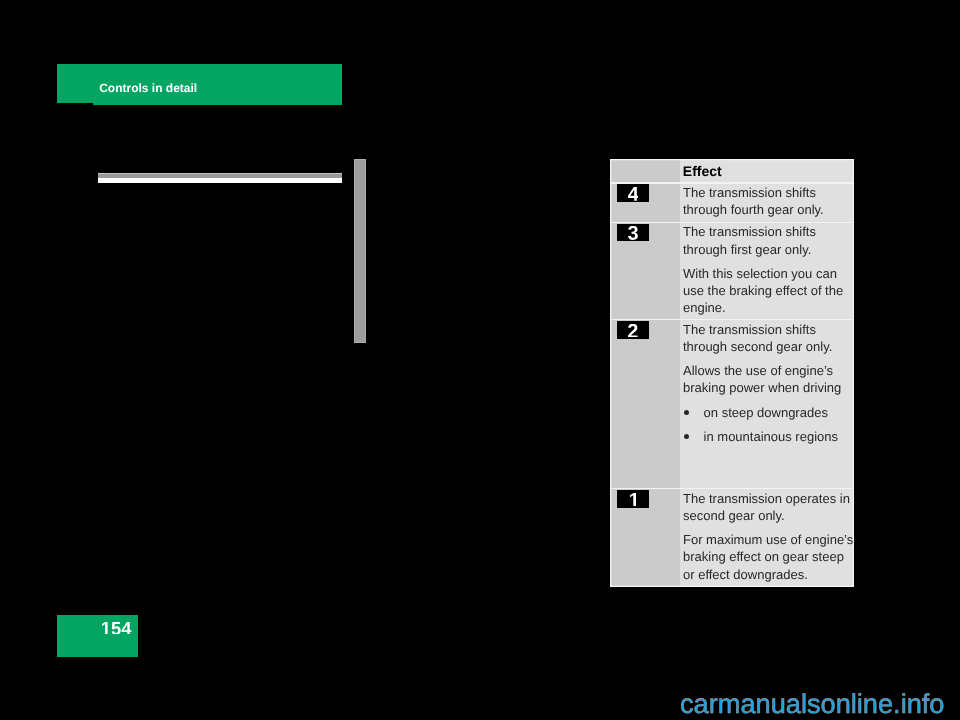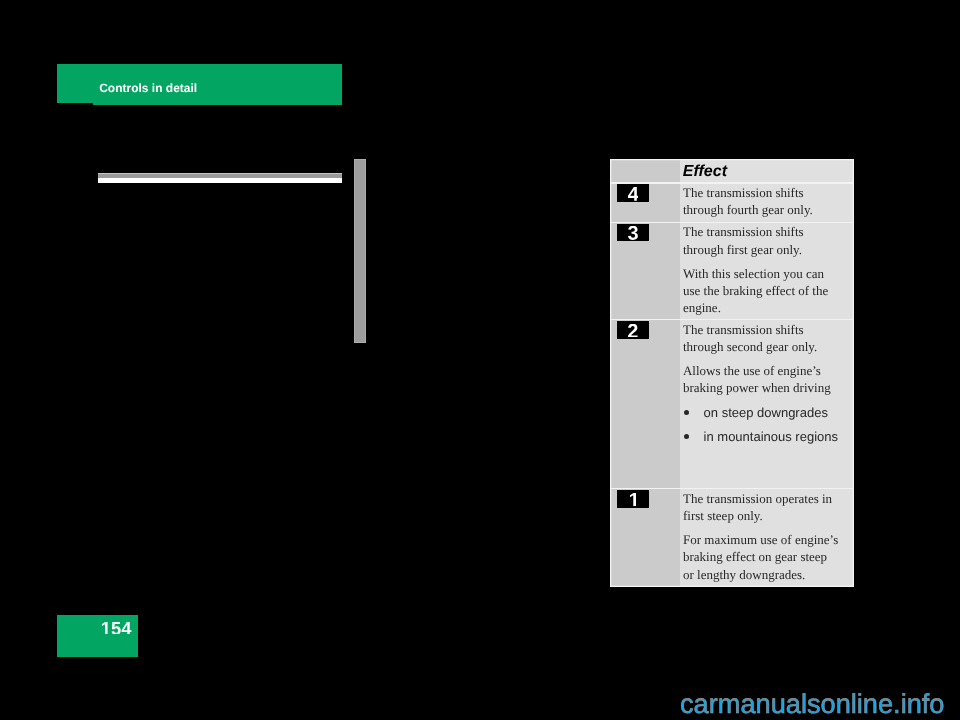--- a/index.html
+++ b/index.html
@@ -98,45 +98,44 @@
 
   .txt {
     font-size: 13px;
     line-height: 17.2px;
     white-space: nowrap;
     color: #272727;
     position: absolute;
     left: 73.2px;
     right: 1.8px;
   }
-  .para { margin: 0; font-family: Liberation Serif, serif; }
+  .para { margin: 0; }
   .para + .para { margin-top: 6.9px; }
 
   ul.bul { list-style: none; margin: 7.3px 0 0 0; padding: 0; }
   ul.bul li {
     position: relative;
     padding-left: 20.6px;
     margin-bottom: 6.6px;
   }
   ul.bul li:last-child { margin-bottom: 0; }
   ul.bul li .dot {
     position: absolute;
     left: 1.4px; top: 6.1px;
     width: 5.1px; height: 5.1px;
     background: #272727;
     border-radius: 50%;
   }
 
   .thead {
     position: absolute;
     left: 73px; top: 3.8px;
-    font-size: 16px;
+    font-size: 14px;
     font-weight: bold;
     color: #000000;
-    font-style: italic;
   }
 
   
   .pagebadge {
     position: absolute;
     left: 57px; top: 614.7px;
     width: 81px; height: 42px;
     background: #02a562;
   }
   .pagenum {
@@ -216,22 +215,22 @@
       </div>
       <div class="divider" style="top:329.3px"></div>
       <div class="gear" style="top:331.6px">
         <svg class="numeral" width="6.02" height="13.70" viewBox="0 0 6.02 13.70">
           <g fill="currentColor" transform="translate(-1.361,13.700) scale(0.009723,-0.009723)">
             <path transform="translate(0,0)" d="M478 0V1170L140 959V1180L493 1409H759V0Z"></path>
           </g>
         </svg>
       </div>
       <div class="txt" style="top:331.1px">
-        <p class="para"><span>The transmission operates in</span><br><span>first steep only.</span></p>
-        <p class="para"><span>For maximum use of engine’s</span><br><span>braking effect on gear steep</span><br><span>or lengthy downgrades.</span></p>
+        <p class="para"><span>The transmission operates in</span><br><span>second gear only.</span></p>
+        <p class="para"><span>For maximum use of engine’s</span><br><span>braking effect on gear steep</span><br><span>or effect downgrades.</span></p>
       </div>
     </div>
 
   <div class="pagebadge"></div>
   <div class="pagenum" id="pagenum"><svg class="numeral" width="29.44" height="12.70" viewBox="0 0 29.44 12.70">
         <g fill="currentColor" transform="translate(-1.262,12.700) scale(0.009013,-0.009013)">
           <path transform="translate(0,0)" d="M478 0V1170L140 959V1180L493 1409H759V0Z"></path>
           <path transform="translate(1139,0)" d="M1082 469Q1082 245 942.5 112.5Q803 -20 560 -20Q348 -20 220.5 75.5Q93 171 63 352L344 375Q366 285 422.0 244.0Q478 203 563 203Q668 203 730.5 270.0Q793 337 793 463Q793 574 734.0 640.5Q675 707 569 707Q452 707 378 616H104L153 1409H1000V1200H408L385 844Q487 934 640 934Q841 934 961.5 809.0Q1082 684 1082 469Z"></path>
           <path transform="translate(2278,0)" d="M940 287V0H672V287H31V498L626 1409H940V496H1128V287ZM672 957Q672 1011 675.5 1074.0Q679 1137 681 1155Q655 1099 587 993L260 496H672Z"></path>
         </g>

